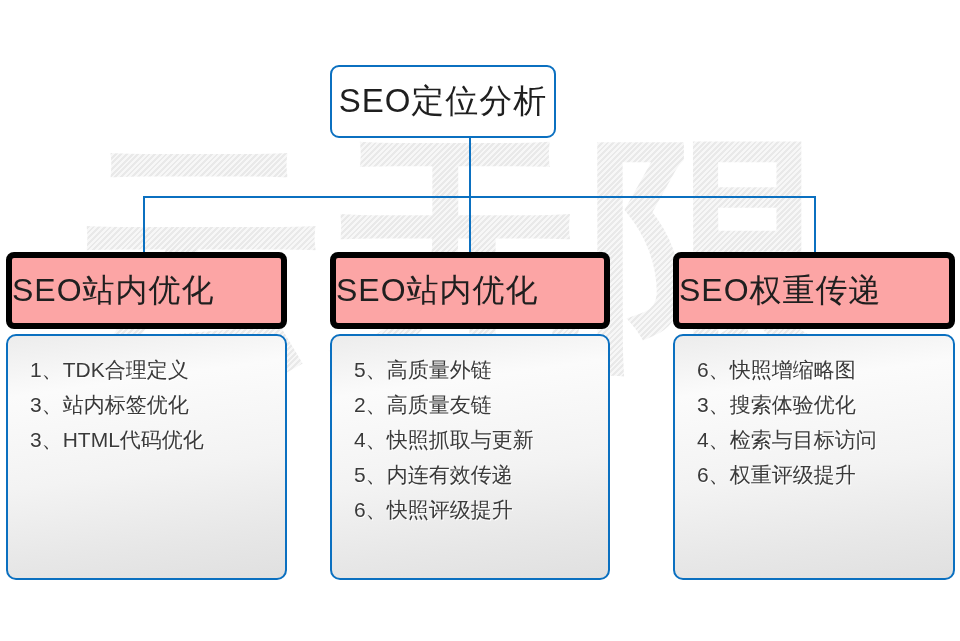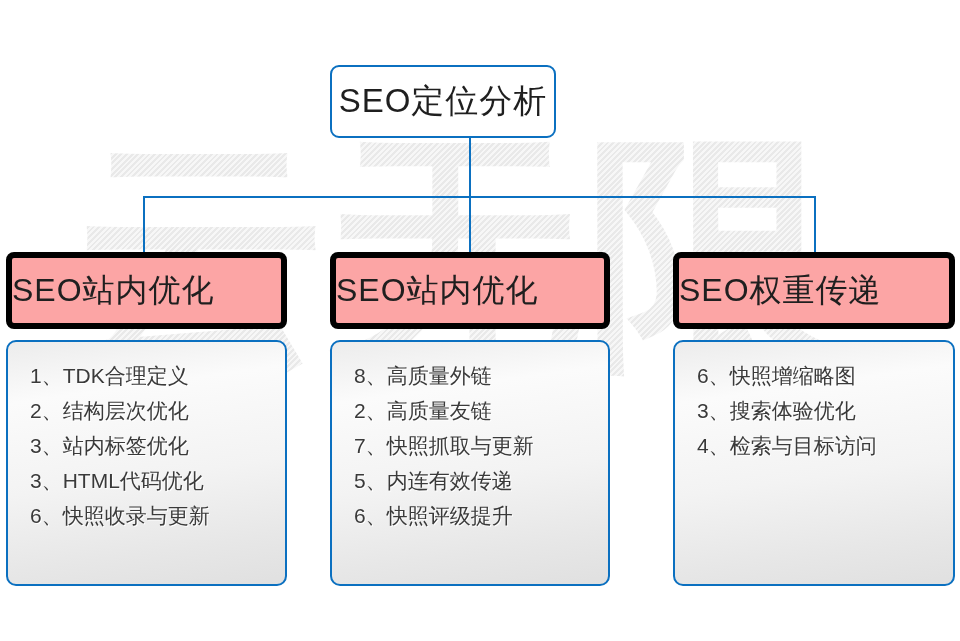--- a/index.html
+++ b/index.html
@@ -80,21 +80,21 @@
     border-radius: 8px;
     display: flex;
     align-items: center;
   }
   .branch-header .node-title { font-size: 32px; }
 
   .branch-panel {
     box-sizing: border-box;
     width: 100%;
     height: 246px;
-    margin-top: 11px;
+    margin-top: 5px;
     border: 2px solid #0b70c0;
     border-radius: 10px;
     background: linear-gradient(172deg, #ececec 0%, #fbfbfb 22%, #f3f3f3 55%, #e7e7e7 82%, #e0e0e0 100%);
     padding: 16px 8px 0 22px;
   }
   .list-item {
     font-size: 21px;
     line-height: 35px;
     color: #3a3a3a;
     text-shadow: 1px 1px 0 rgba(255,255,255,0.95);
@@ -117,44 +117,43 @@
   <div class="node root-node">
     <span class="node-title">SEO定位分析</span>
   </div>
 
   <div class="column col-1">
     <div class="branch-header">
       <span class="node-title">SEO站内优化</span>
     </div>
     <div class="branch-panel">
       <div class="list-item">1、TDK合理定义</div>
-      <div class="list-item">2、结构层次优化</div>
       <div class="list-item">3、站内标签优化</div>
       <div class="list-item">3、HTML代码优化</div>
-      <div class="list-item">6、快照收录与更新</div>
     </div>
   </div>
 
   <div class="column col-2">
     <div class="branch-header">
       <span class="node-title">SEO站内优化</span>
     </div>
     <div class="branch-panel">
-      <div class="list-item">8、高质量外链</div>
+      <div class="list-item">5、高质量外链</div>
       <div class="list-item">2、高质量友链</div>
-      <div class="list-item">7、快照抓取与更新</div>
+      <div class="list-item">4、快照抓取与更新</div>
       <div class="list-item">5、内连有效传递</div>
       <div class="list-item">6、快照评级提升</div>
     </div>
   </div>
 
   <div class="column col-3">
     <div class="branch-header">
       <span class="node-title">SEO权重传递</span>
     </div>
     <div class="branch-panel">
       <div class="list-item">6、快照增缩略图</div>
       <div class="list-item">3、搜索体验优化</div>
       <div class="list-item">4、检索与目标访问</div>
+      <div class="list-item">6、权重评级提升</div>
     </div>
   </div>
 
 </div>
 
 </body></html>

